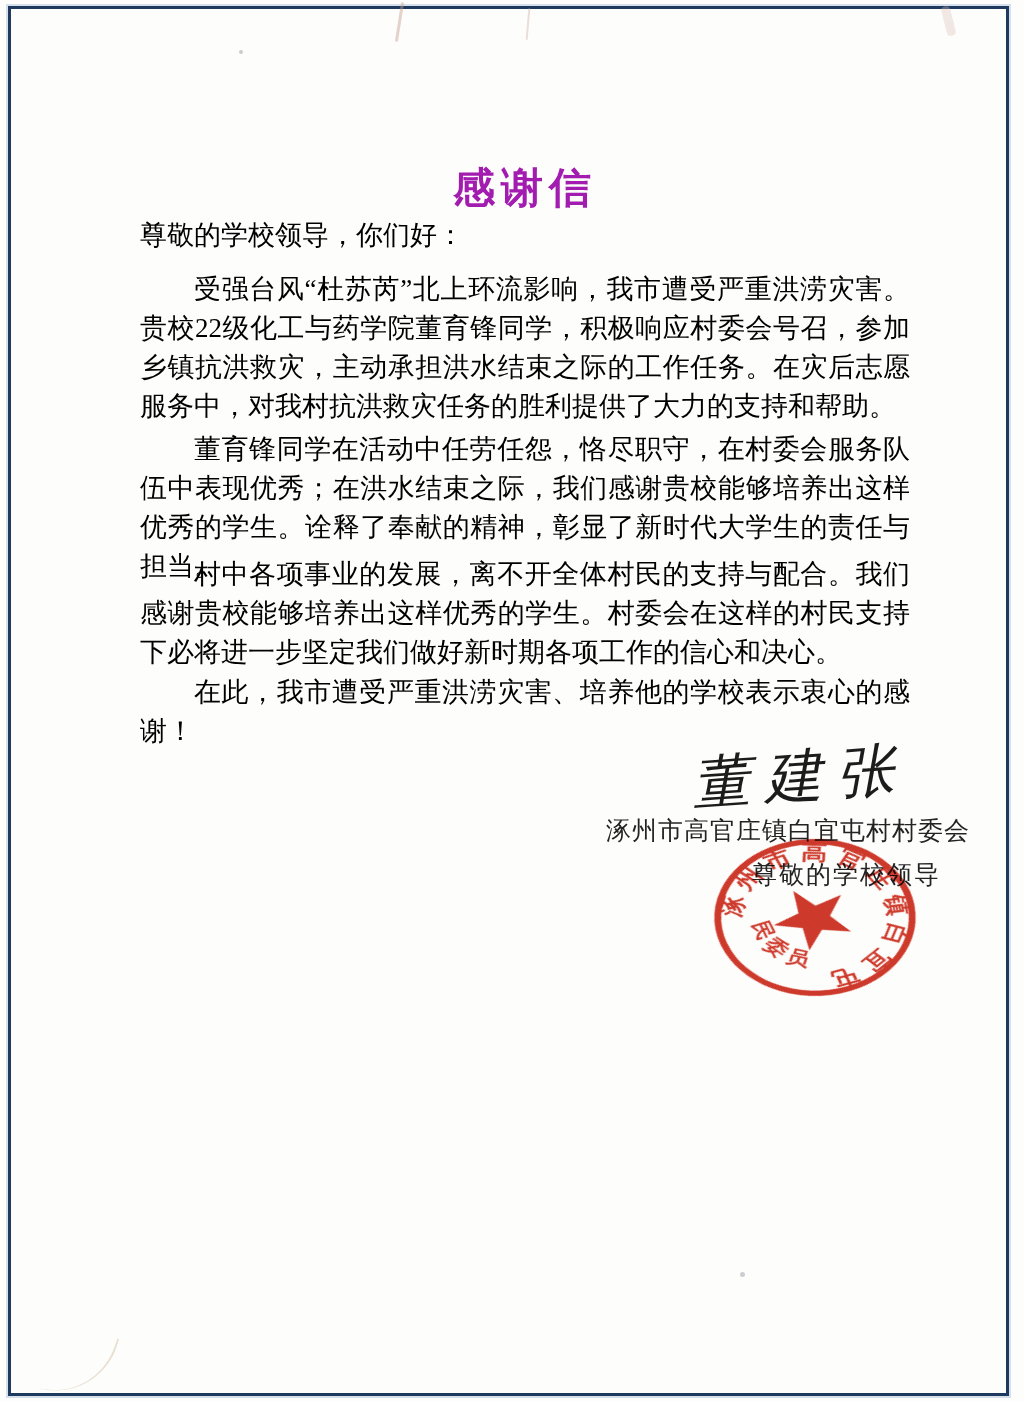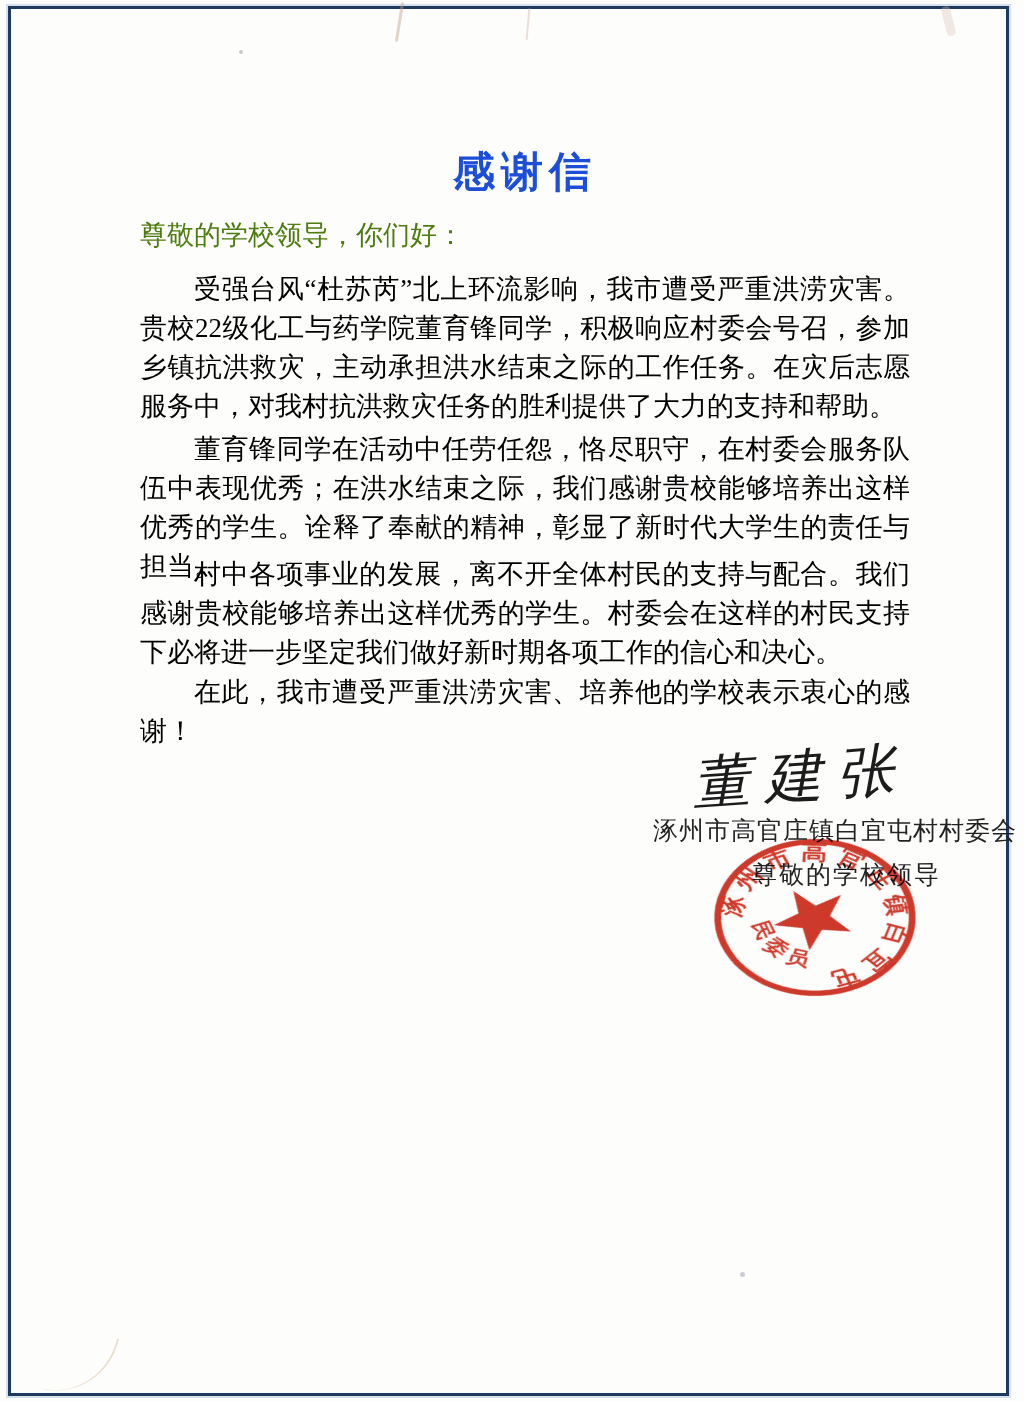--- a/index.html
+++ b/index.html
@@ -9,45 +9,45 @@
     font-family:"Liberation Serif","DejaVu Serif",serif;
     color:#262626;
   }
   .page-border{
     position:absolute;left:8px;top:6px;width:1001px;height:1390px;
     box-sizing:border-box;border:3px solid #1e3a5f;
     box-shadow:0 0 0 2px rgba(150,175,210,.38);
     pointer-events:none;
   }
   .title{
-    position:absolute;left:140px;top:144px;width:770px;
+    position:absolute;left:140px;top:160px;width:770px;
     text-align:center;font-family:"Liberation Sans","DejaVu Sans",sans-serif;
-    font-weight:bold;font-size:42px;letter-spacing:6px;color:#1d4ed8;
+    font-weight:bold;font-size:42px;letter-spacing:6px;color:#a21caf;
   }
   .salutation{
     position:absolute;left:140px;top:217px;width:770px;
-    font-size:27px;color:#4d7c0f;
+    font-size:27px;color:#000000;
   }
   .para{
     position:absolute;left:140px;width:770px;
     font-size:27px;line-height:39px;color:#000000;
     text-align:justify;text-indent:2em;
   }
   .p1{top:270px;}
   .p2{top:430px;}
   .p3{top:555px;}
   .p4{top:673px;}
   .sig-name{
     position:absolute;left:692px;top:738px;
     font-size:58px;font-style:italic;letter-spacing:14px;color:#1c1c1c;
     transform:rotate(-4deg);white-space:nowrap;
   }
   .sig-org{
     position:absolute;left:606px;top:814px;
-    font-size:25px;letter-spacing:1px;color:#232323;white-space:nowrap;margin-left:47px;
+    font-size:25px;letter-spacing:1px;color:#232323;white-space:nowrap;
   }
   .sig-date{
     position:absolute;left:752px;top:858px;
     font-size:25px;letter-spacing:2px;color:#232323;white-space:nowrap;
   }
   .seal-wrap{
     position:absolute;left:708px;top:834px;width:214px;height:214px;
     transform:scaleY(.78);transform-origin:50% 0;
     mix-blend-mode:multiply;opacity:.93;pointer-events:none;
   }

